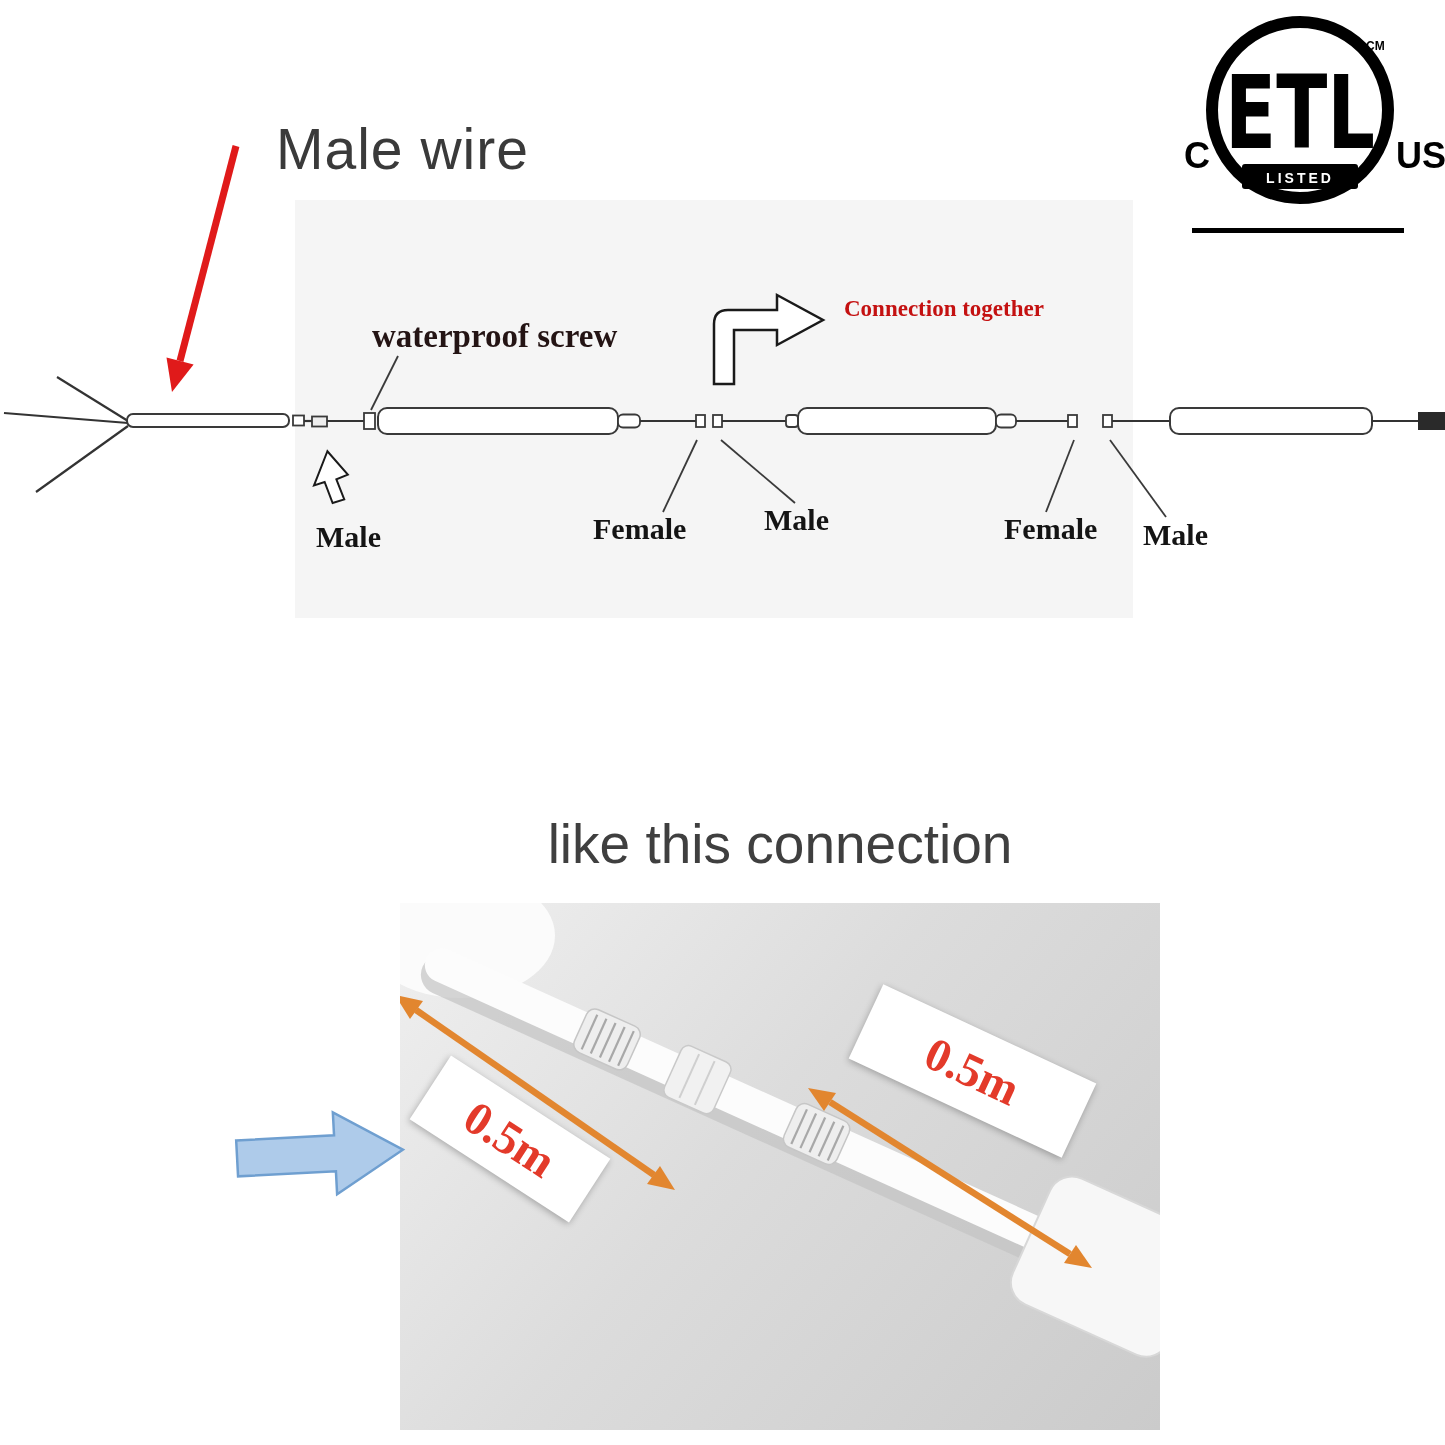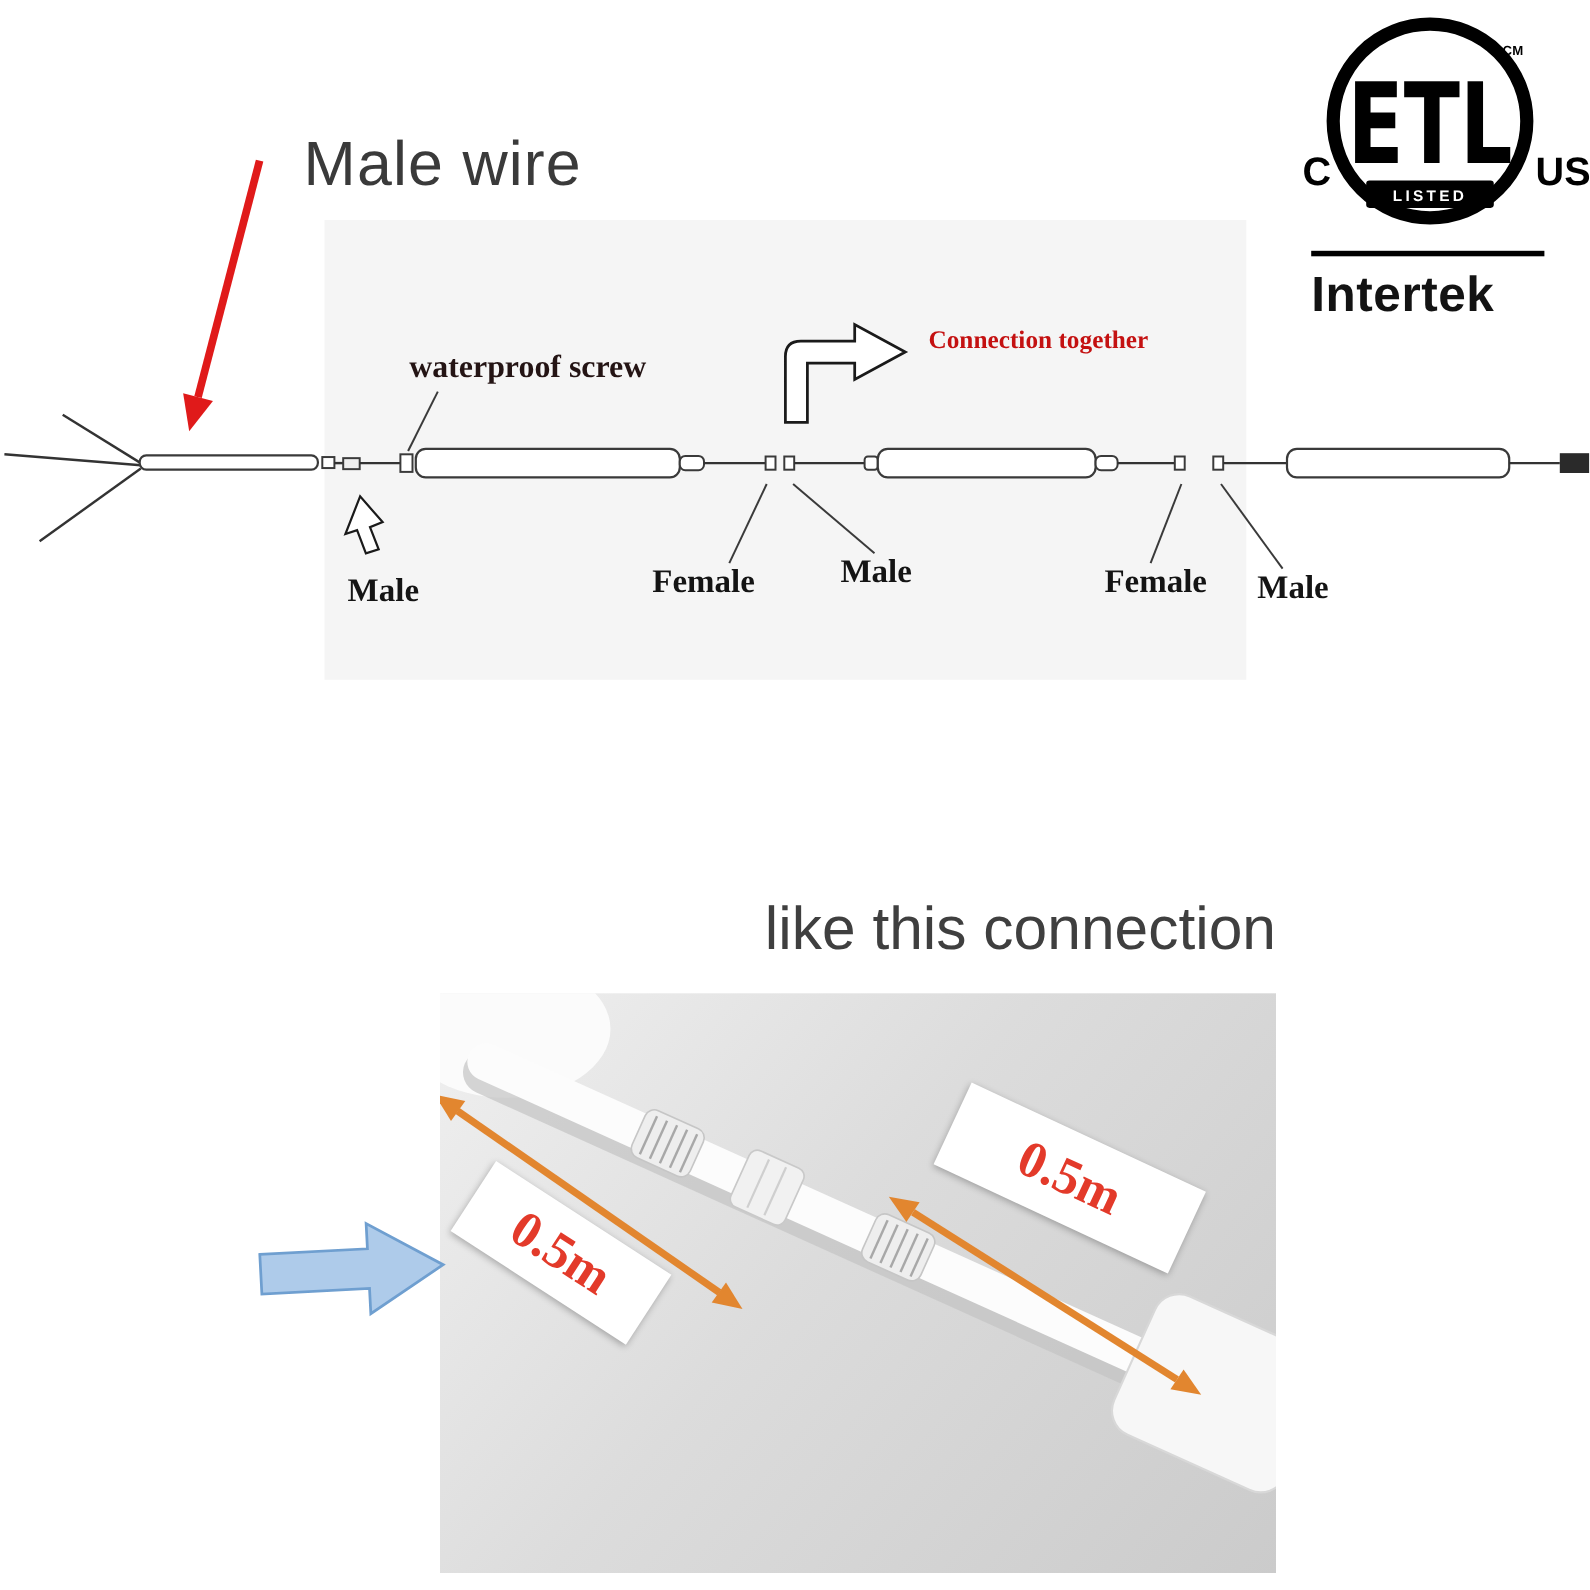--- a/index.html
+++ b/index.html
@@ -12,31 +12,31 @@
 }
 *{box-sizing:border-box}
 body{margin:0;width:1445px;height:1445px;position:relative;background:#ffffff;
   font-family:"Liberation Sans",sans-serif;overflow:hidden}
 .abs{position:absolute}
 .serif{font-family:"Liberation Serif",serif;font-weight:bold;color:#141414}
 .conn-label{font-size:30px}
 #diagram-backdrop{left:295px;top:200px;width:838px;height:418px;background:#f5f5f5}
 #diagram-svg{left:0;top:0}
 #power-wire{left:276px;top:116px;font-size:57px;color:#3a3a3a;letter-spacing:1px}
-#waterproof-screw{left:372px;top:318px;font-size:29px;color:#241414}
+#waterproof-screw{left:372px;top:318px;font-size:33px;color:#241414}
 #connection-together{left:844px;top:296px;font-size:23px;color:var(--connection-text)}
 #male-1{left:316px;top:520px}
 #female-1{left:593px;top:512px}
 #male-2{left:764px;top:503px}
 #female-2{left:1004px;top:512px}
 #male-3{left:1143px;top:518px}
 #etl-block{left:1178px;top:6px;width:270px;height:300px}
 #intertek{position:absolute;left:14px;top:236px;font-size:45px;font-weight:bold;
   color:#131313;letter-spacing:.5px}
-#bottom-heading{left:400px;top:812px;width:760px;text-align:right;font-size:55px;color:#3f3f3f}
+#bottom-heading{left:400px;top:812px;width:760px;text-align:center;font-size:55px;color:#3f3f3f}
 #photo{left:400px;top:903px;width:760px;height:527px;overflow:hidden;
   background:linear-gradient(130deg,#f0f0f0 0%,#dcdcdc 45%,#cbcbcb 100%)}
 .blob{position:absolute;left:-35px;top:-30px;width:190px;height:125px;background:#fbfbfb;border-radius:50%}
 #photo-svg{position:absolute;left:0;top:0}
 .meas{position:absolute;display:flex;align-items:center;justify-content:center;background:#ffffff;
   box-shadow:0 2px 7px rgba(0,0,0,.28);font-size:47px;color:var(--label-red);font-weight:bold;
   font-family:"Liberation Serif",serif}
 #meas-1{left:15px;top:198px;width:190px;height:76px;transform:rotate(33deg)}
 #meas-2{left:455px;top:127px;width:235px;height:82px;transform:rotate(25deg)}
 #blue-arrow{left:235px;top:1108px;transform:rotate(-3deg)}
@@ -120,21 +120,20 @@
   <svg width="270" height="232">
     <circle cx="122" cy="104" r="88" fill="#ffffff" stroke="#000000" stroke-width="12"></circle>
     <text x="122" y="142" text-anchor="middle" font-size="102" font-weight="bold" font-family="'DejaVu Sans',sans-serif" textLength="150" lengthAdjust="spacingAndGlyphs" fill="#000">ETL</text>
     <text x="188" y="44" font-size="12" font-weight="bold" fill="#000">CM</text>
     <rect x="64" y="158" width="116" height="25" rx="3" fill="#000000"></rect>
     <text x="122" y="177" text-anchor="middle" fill="#ffffff" font-size="14" font-weight="bold" letter-spacing="3">LISTED</text>
     <text x="6" y="162" font-size="36" font-weight="bold" fill="#000">C</text>
     <text x="218" y="162" font-size="36" font-weight="bold" fill="#000">US</text>
     <rect x="14" y="222" width="212" height="5" fill="#000000"></rect>
   </svg>
-  <div id="intertek">Intertek</div>
 </div>
 
 <div id="bottom-heading" class="abs">like this connection</div>
 
 <div id="photo" class="abs">
   <div class="blob"></div>
 
   <svg id="photo-svg" width="760" height="527">
 
     <g transform="rotate(24.3 30 57)">

